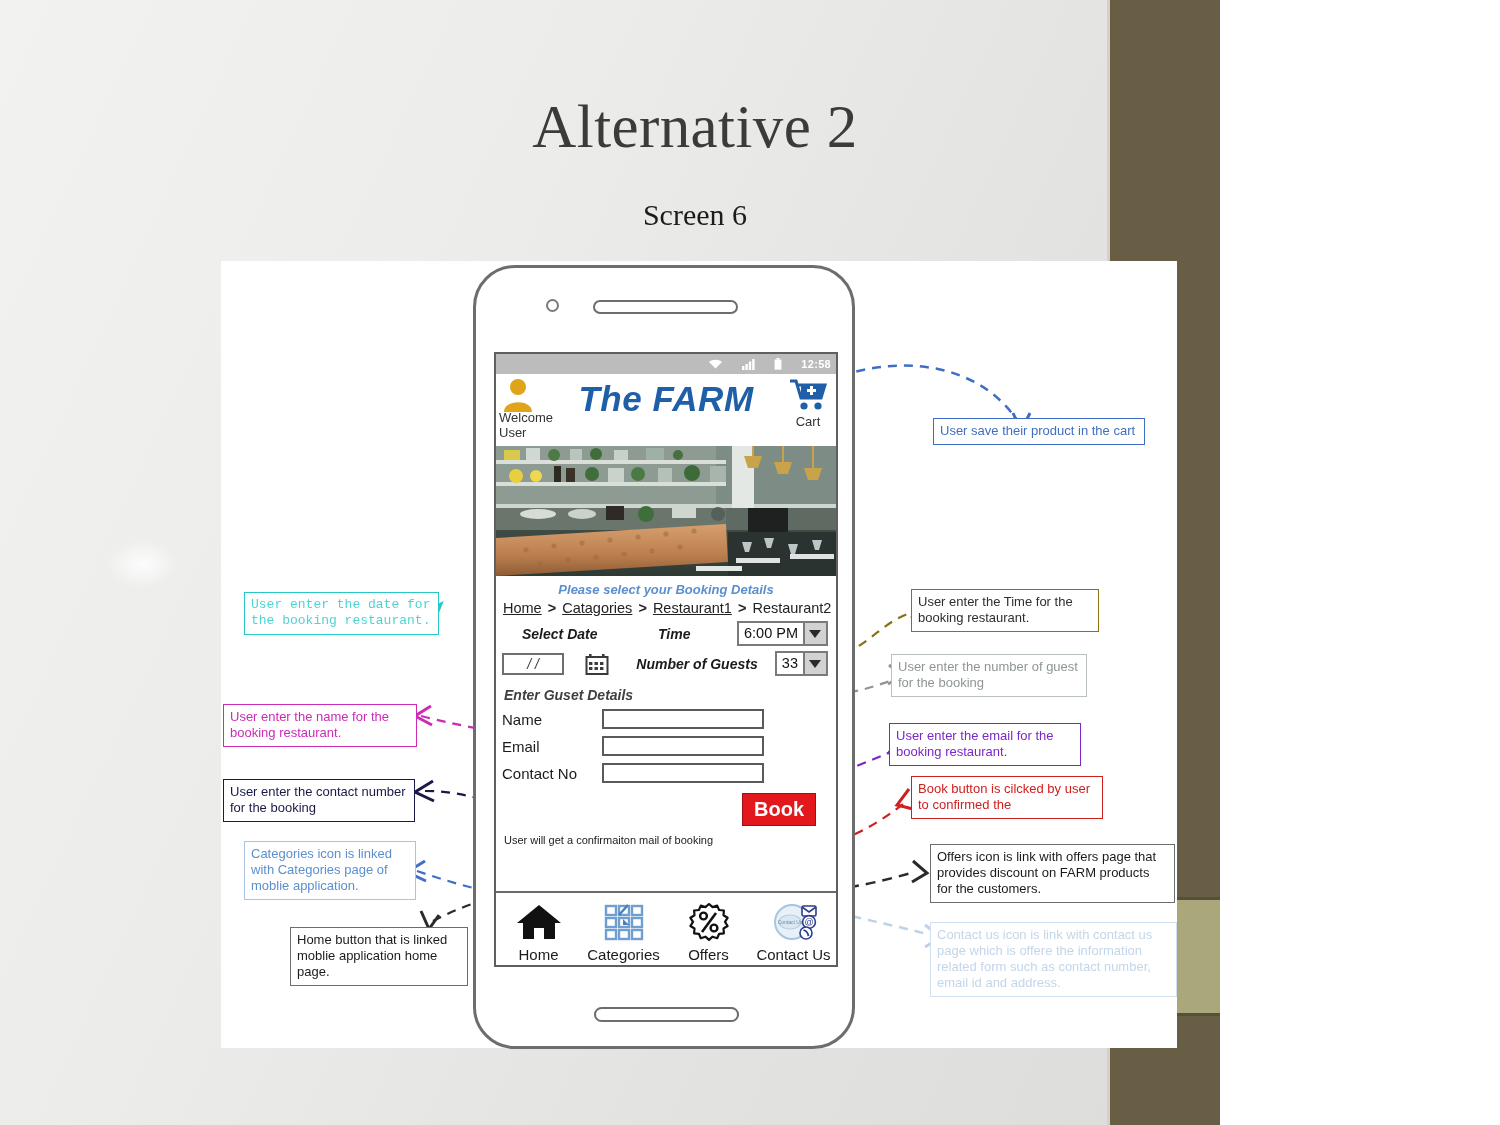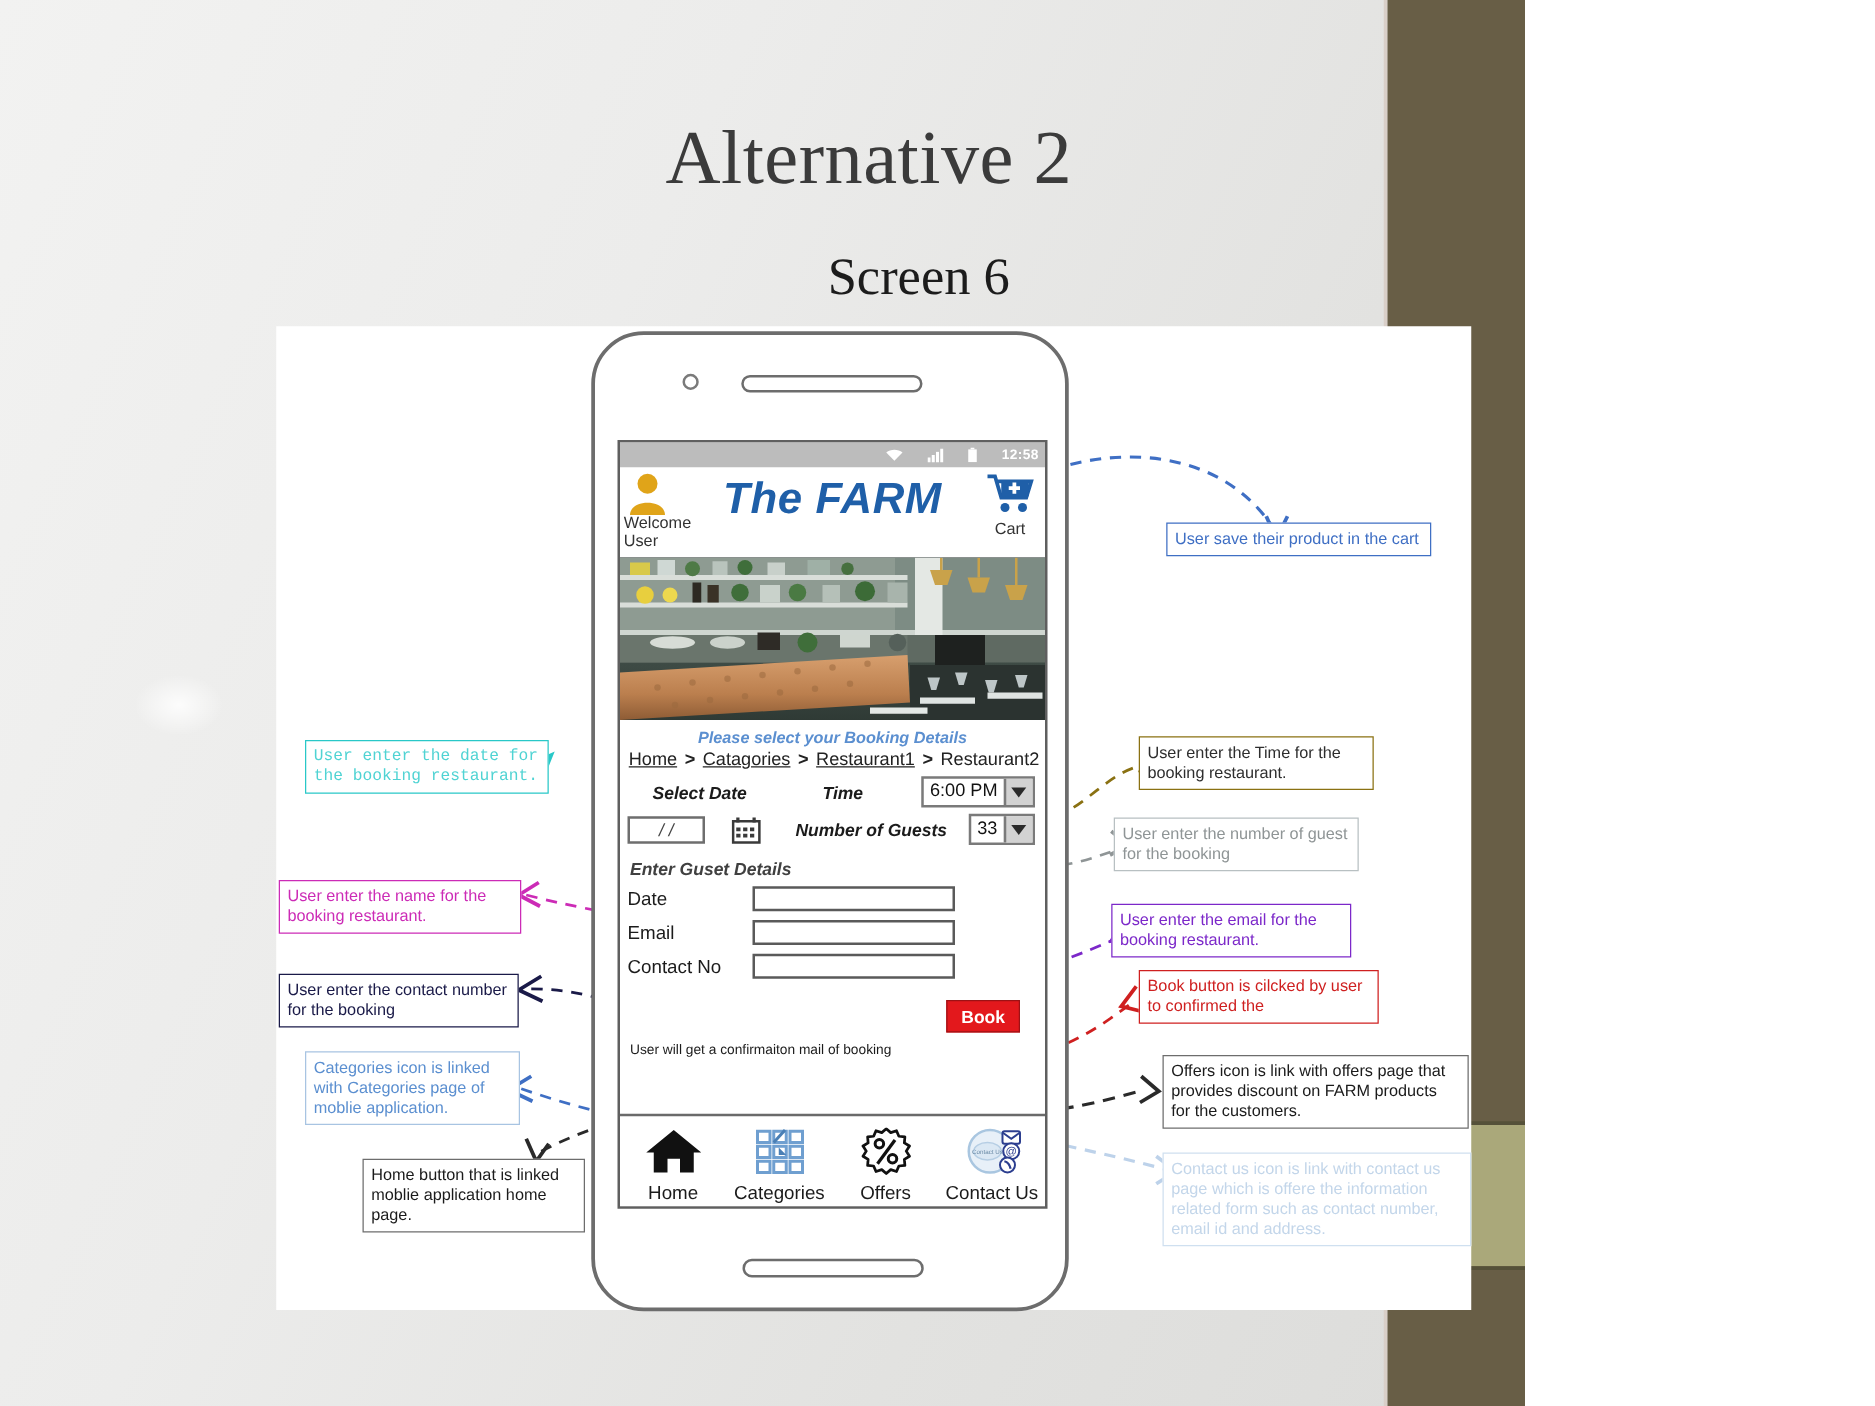--- a/index.html
+++ b/index.html
@@ -46,21 +46,21 @@
     position: absolute; left: 0; top: 92px; width: 1390px;
     text-align: center;
     font-family: "Liberation Serif", serif;
     font-size: 61px; font-weight: 400; color: #3b3b3b;
     letter-spacing: .4px;
   }
   .title-sub {
     position: absolute; left: 0; top: 198px; width: 1390px;
     text-align: center;
     font-family: "Liberation Serif", serif;
-    font-size: 42px; font-weight: 400; color: #1c1c1c; margin-left: 40px;
+    font-size: 30px; font-weight: 400; color: #1c1c1c;
   }
   
   #canvas {
     position: absolute; left: 221px; top: 261px;
     width: 956px; height: 787px;
     background: #ffffff;
   }
   
   .phone {
     position: absolute; left: 252px; top: 4px;
@@ -178,21 +178,21 @@
   }
   .frow { display: flex; align-items: center; margin-bottom: 7px; }
   .flbl { width: 100px; font-size: 15px; color: #1b1b1b; }
   .finput {
     width: 162px; height: 20px; border: 2px solid #5a5a5a;
     background: #fff; box-sizing: border-box;
   }
   .book-btn {
     position: absolute; right: 14px; bottom: -6px;
     background: #e3181c; color: #fff; font-weight: bold;
-    font-size: 14px; padding: 4px 11px; border: 1px solid #9e1114;
+    font-size: 20px; padding: 4px 11px; border: 1px solid #9e1114;
     font-family: "Liberation Sans", sans-serif;
   }
   .confirm-text {
     font-size: 11px; color: #1b1b1b; margin: 14px 0 0 2px;
     font-family: "Liberation Sans", sans-serif; white-space: nowrap;
   }
   
   .navbar {
     position: absolute; left: 0; right: 0; bottom: 0;
     height: 70px; border-top: 2px solid #6a6a6a; background: #fff;
@@ -458,21 +458,21 @@
               <span class="val">33</span>
               <span class="arrow">
                   <i class="caret"></i>
                 </span>
             </span>
           </div>
 
           <div class="guest-title">Enter Guset Details</div>
 
           <div class="frow">
-            <span class="flbl">Date</span>
+            <span class="flbl">Name</span>
             <span class="finput"></span>
           </div>
           <div class="frow">
             <span class="flbl">Email</span>
             <span class="finput"></span>
           </div>
           <div class="frow">
             <span class="flbl">Contact No</span>
             <span class="finput"></span>
           </div>

